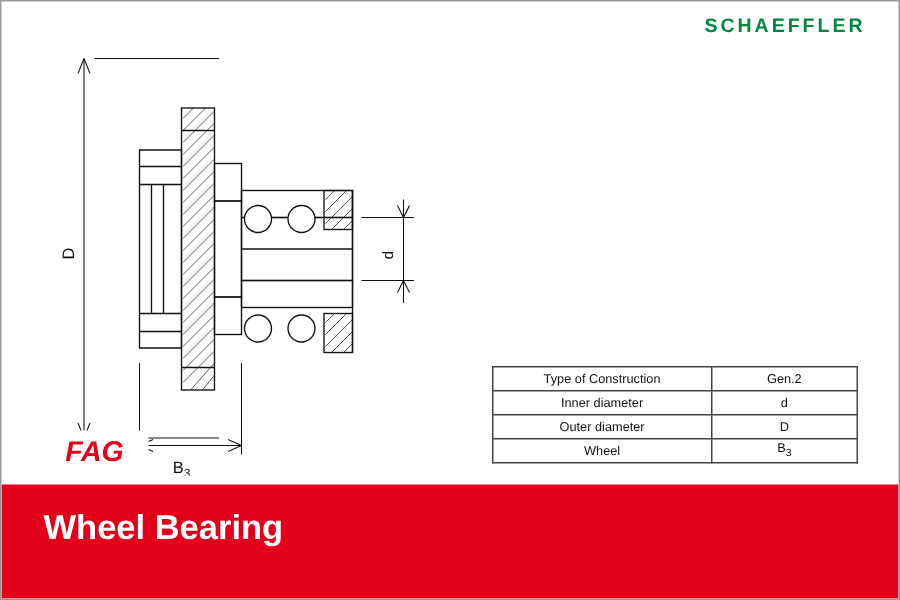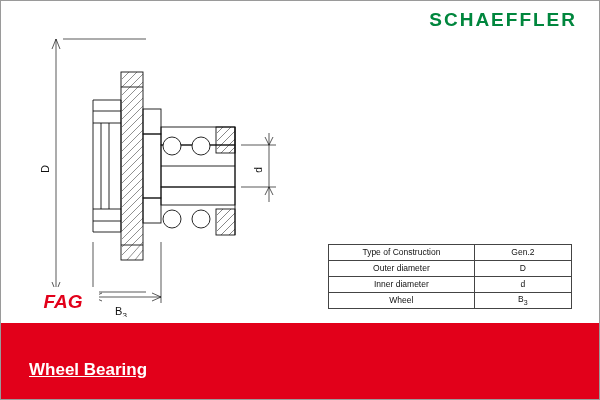--- a/index.html
+++ b/index.html
@@ -18,21 +18,21 @@
     border: 1px solid #9a9a9a;
     box-sizing: border-box;
     overflow: hidden;
   }
   
   .brand {
     position: absolute;
     top: 8px;
     right: 22px;
     color: #00863d;
-    font-size: 19px;
+    font-size: 13px;
     font-weight: bold;
     letter-spacing: 2.0px;
     font-family: "Liberation Sans", sans-serif;
   }
 
   
   .drawing {
     position: absolute;
     left: 0;
     top: 26px;
@@ -75,24 +75,23 @@
     left: 0;
     right: 0;
     bottom: 0;
     height: 76px;
     background: #e2001a;
     color: #ffffff;
   }
   .bottom-bar .prod-name {
     position: absolute;
     left: 28px;
-    bottom: 19px;
-    font-size: 17px;
+    bottom: 34px;
+    font-size: 23px;
     font-weight: bold;
-    text-decoration: underline;
   }
   .fag-logo {
     position: absolute;
     left: 26px;
     top: -36px;
     width: 72px;
     height: 30px;
     background: #ffffff;
     border-radius: 3px;
     color: #e2001a;
@@ -250,26 +249,26 @@
     </svg>
   </div>
 
   <table class="spec-table">
     <tbody>
       <tr>
         <td class="label">Type of Construction</td>
         <td class="value">Gen.2</td>
       </tr>
       <tr>
+        <td class="label">Inner diameter</td>
+        <td class="value">d</td>
+      </tr>
+      <tr>
         <td class="label">Outer diameter</td>
         <td class="value">D</td>
-      </tr>
-      <tr>
-        <td class="label">Inner diameter</td>
-        <td class="value">d</td>
       </tr>
       <tr>
         <td class="label">Wheel</td>
         <td class="value"><span>B</span><sub>3</sub></td>
       </tr>
     </tbody>
   </table>
 
   <div class="whitegap"></div>
 

